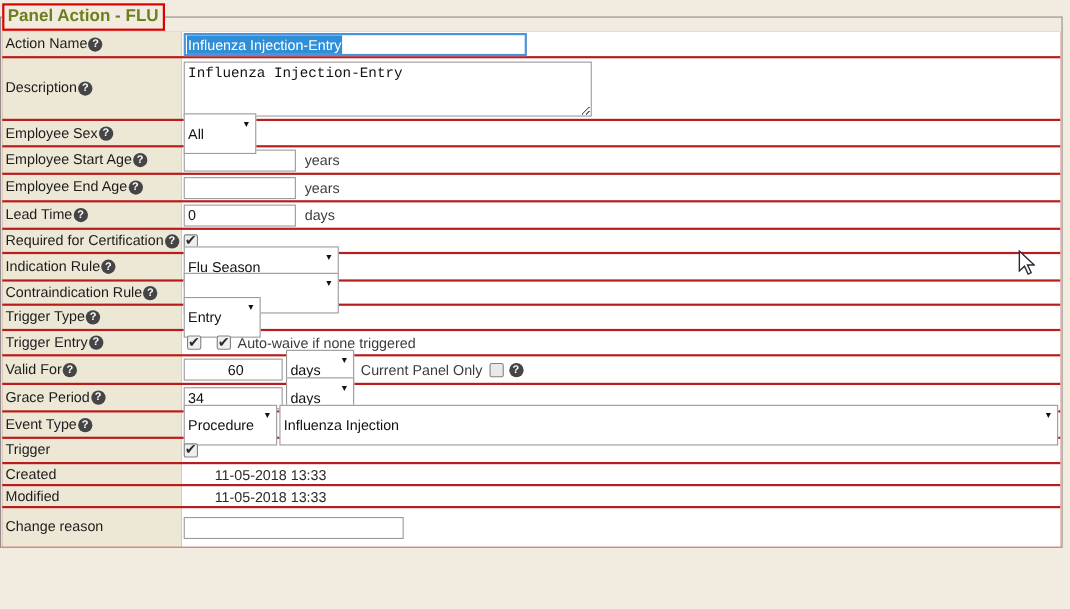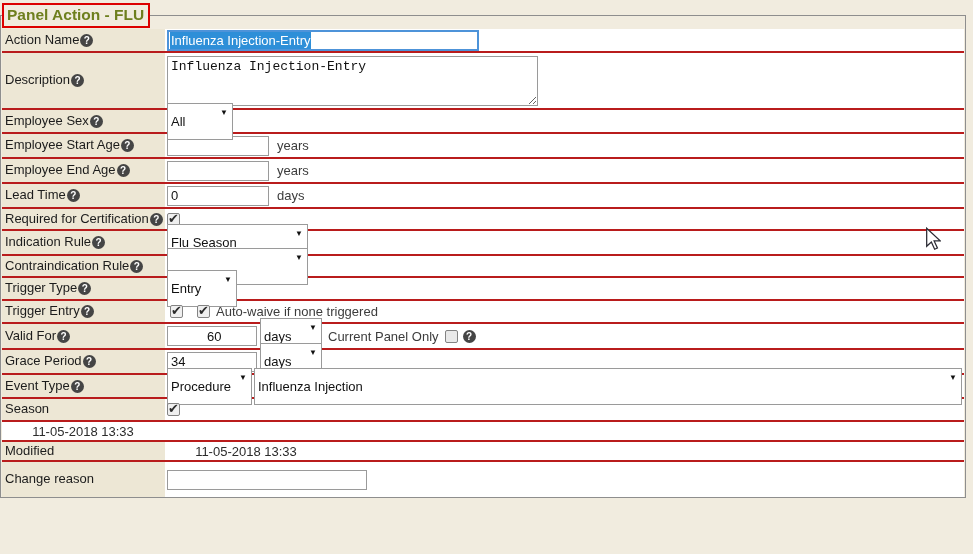--- a/index.html
+++ b/index.html
@@ -306,28 +306,31 @@
         <span class="selwrap" style="flex:1;margin-left:2px;margin-right:2px">
             <select class="sel"><option>Influenza Injection</option></select>
             <span class="arr">▼</span>
           </span>
       </div>
     </div>
 
 
     <div class="row" style="height:21px">
       <div class="label">
-          <span>Season</span>
+          <span>Trigger</span>
         </div>
       <div class="field">
         <span class="cb checked"></span>
       </div>
     </div>
 
     <div class="row" style="height:18px">
+      <div class="label">
+          <span>Created</span>
+        </div>
       <div class="field">
         <a class="userlink" href="#">MIE</a>
         <span class="dt">11-05-2018 13:33</span>
       </div>
     </div>
 
     <div class="row" style="height:18px">
       <div class="label">
           <span>Modified</span>
         </div>

